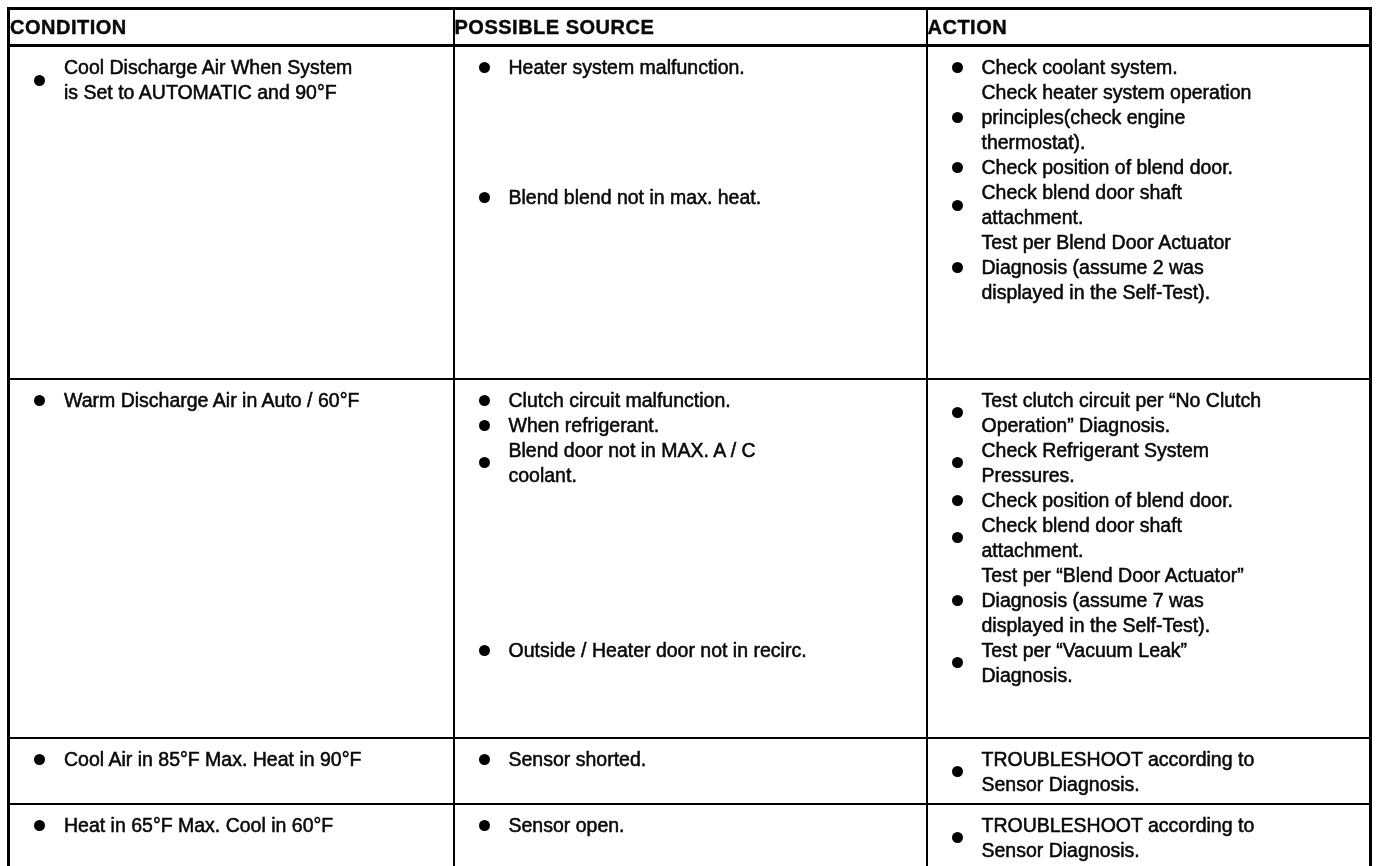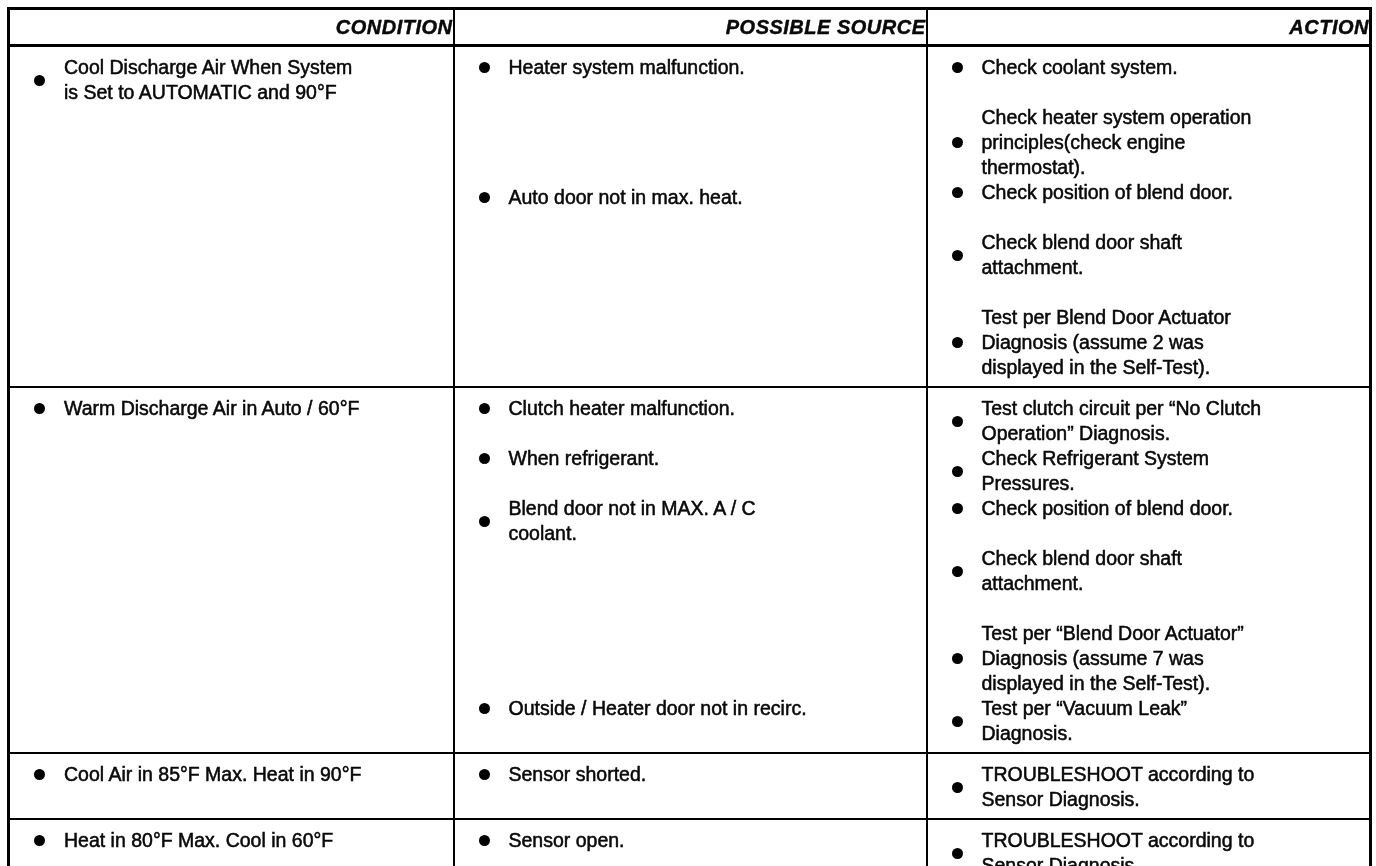--- a/index.html
+++ b/index.html
@@ -35,25 +35,24 @@
     padding: 0;
   }
   tr.r-head { height: 37px; }
   tr.r1 { height: 333px; }
   tr.r2 { height: 359px; }
   tr.r3 { height: 60px; }
   tr.r4 { height: 63px; }
   th {
     font-size: 20px;
     font-weight: bold;
-    text-align: right;
+    text-align: left;
     vertical-align: middle;
     letter-spacing: 0.5px;
     border-bottom: 3px solid #000;
-    font-style: italic;
     -webkit-text-stroke: 0.4px #000;
   }
   ul.items {
     list-style: none;
     margin: 0;
     padding: 8px 6px 6px 14px;
   }
   li.item {
     display: flex;
     align-items: center;
@@ -75,21 +74,21 @@
     height: 11px;
     background: #000;
     border-radius: 50%;
   }
   li.item .txt {
     white-space: pre-line;
     flex: 1 1 auto;
     padding-right: 4px;
   }
   
-  .g25  { margin-top: 25px; }
+  .g25  { }
   .g105 { margin-top: 105px; }
   .g150 { margin-top: 150px; }
 </style>
 </head>
 <body>
 
 <div class="page">
   <table class="troubleshoot">
     <colgroup>
         <col class="c1">
@@ -115,21 +114,21 @@
         </ul>
       </td>
       <td>
         <ul class="items">
           <li class="item">
                 <span class="bullet"></span>
                 <span class="txt">Heater system malfunction.</span>
               </li>
           <li class="item g105">
                 <span class="bullet"></span>
-                <span class="txt">Auto door not in max. heat.</span>
+                <span class="txt">Blend blend not in max. heat.</span>
               </li>
         </ul>
       </td>
       <td>
         <ul class="items">
           <li class="item">
                 <span class="bullet"></span>
                 <span class="txt">Check coolant system.</span>
               </li>
           <li class="item g25">
@@ -163,21 +162,21 @@
           <li class="item">
                 <span class="bullet"></span>
                 <span class="txt">Warm Discharge Air in Auto / 60°F</span>
               </li>
         </ul>
       </td>
       <td>
         <ul class="items">
           <li class="item">
                 <span class="bullet"></span>
-                <span class="txt">Clutch heater malfunction.</span>
+                <span class="txt">Clutch circuit malfunction.</span>
               </li>
           <li class="item g25">
                 <span class="bullet"></span>
                 <span class="txt">When refrigerant.</span>
               </li>
           <li class="item g25">
                 <span class="bullet"></span>
                 <span class="txt">Blend door not in MAX. A / C
 coolant.</span>
               </li>
@@ -249,21 +248,21 @@
               </li>
         </ul>
       </td>
     </tr>
 
     <tr class="r4">
       <td>
         <ul class="items">
           <li class="item">
                 <span class="bullet"></span>
-                <span class="txt">Heat in 80°F Max. Cool in 60°F</span>
+                <span class="txt">Heat in 65°F Max. Cool in 60°F</span>
               </li>
         </ul>
       </td>
       <td>
         <ul class="items">
           <li class="item">
                 <span class="bullet"></span>
                 <span class="txt">Sensor open.</span>
               </li>
         </ul>

